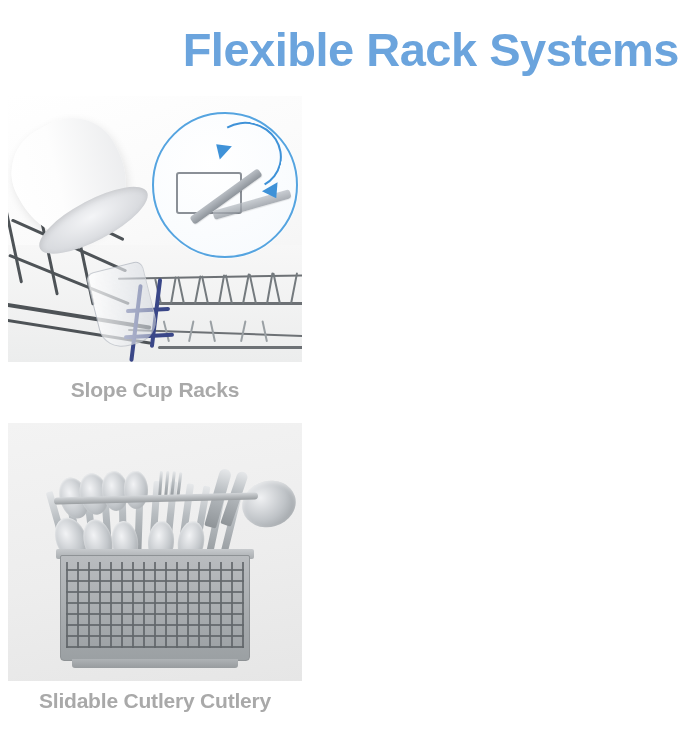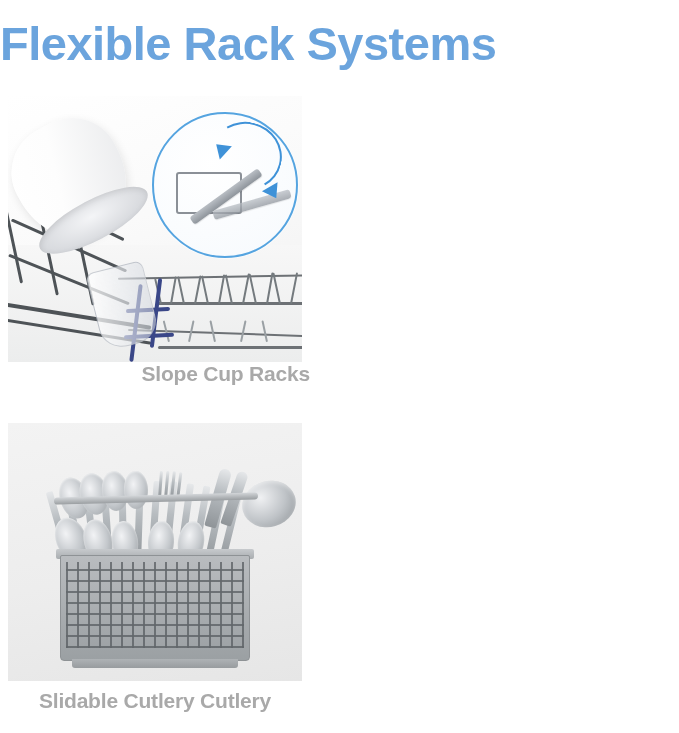--- a/index.html
+++ b/index.html
@@ -7,27 +7,27 @@
   body {
     background:#ffffff;
     font-family:"Liberation Sans", sans-serif;
     overflow:hidden;
     position:relative;
   }
 
   
   .title {
     width:679px;
-    text-align:left;
+    text-align:right;
     font-size:47px;
     font-weight:bold;
     letter-spacing:-0.5px;
     color:#6ba4dd;
     line-height:1;
-    padding-top:20px;
+    padding-top:26px;
     height:72px;
     white-space:nowrap;
   }
 
   
   .grid {
     position:absolute;
     top:88px; left:0;
     width:679px; height:645px;
     display:grid;
@@ -50,21 +50,21 @@
     font-size:21px;
     font-weight:bold;
     color:#a9a9a9;
     letter-spacing:-0.2px;
     white-space:nowrap;
   }
 
   
   #panel1 { left:8px;   top:8px; width:294px; height:266px; }
   #panel3 { left:8px;   top:12px; width:294px; height:258px; }
-  #cap1 { left:0;   top:274px; width:310px;text-align:right; }
+  #cap1 { left:0;   top:290px; width:310px; }
   #cap3 { left:0;   top:278px; width:310px; }
 
   
   .p1-bg {
     position:absolute; inset:0;
     background:
       linear-gradient(160deg,#ffffff 0%,#fafafa 45%,#f0f0f0 100%);
   }
   .p1-floor {
     position:absolute; left:0; top:56%; width:100%; height:44%;

